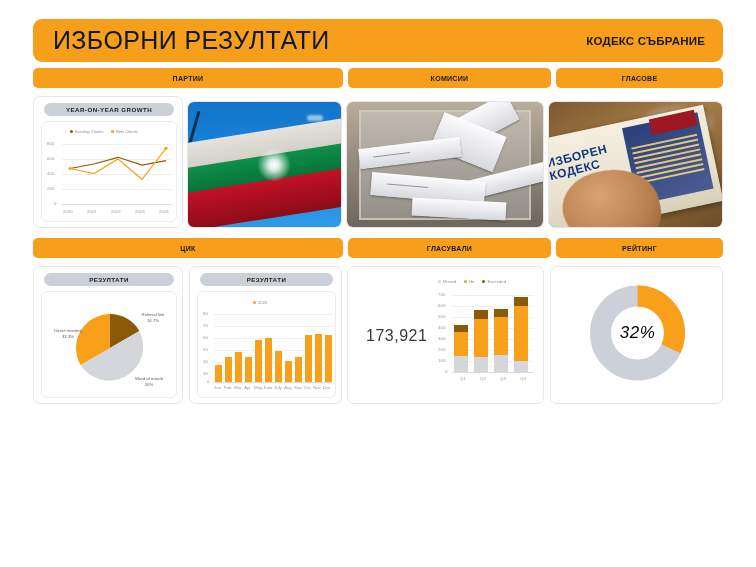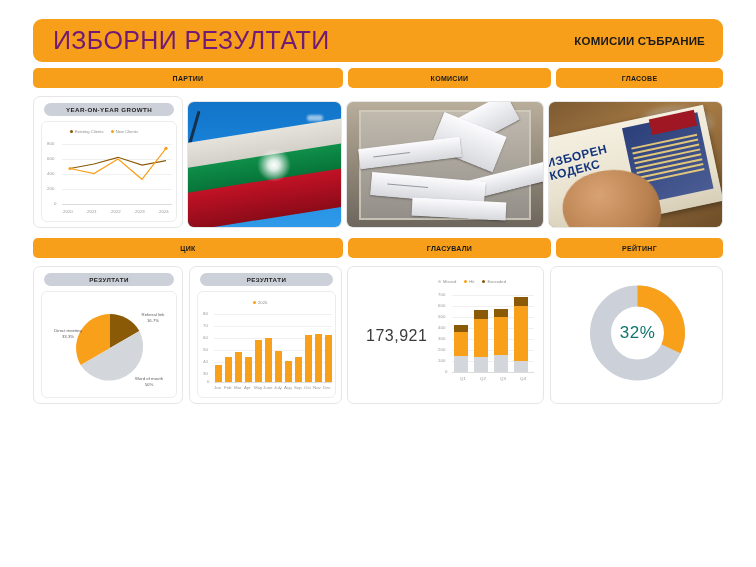--- a/index.html
+++ b/index.html
@@ -12,21 +12,21 @@
   .page { position: relative; width: 756px; height: 567px; background:#fff; }
 
   
   .titlebar {
     position: absolute; left: 33px; top: 19px; width: 690px; height: 43px;
     background: #F79F1A; border-radius: 9px;
     display: flex; align-items: center; justify-content: space-between;
     padding: 0 18px 0 20px;
   }
   .title-main {
-    color: #701a75; font-size: 25px; letter-spacing: .4px; font-weight: 400;
+    color: #0f172a; font-size: 25px; letter-spacing: .4px; font-weight: 400;
     white-space: nowrap;
   }
   .title-sub {
     color: #1a1a1a; font-size: 11.5px; font-weight: 700; letter-spacing: .2px;
     white-space: nowrap;
   }
 
   
   .navrow { position: absolute; left: 33px; width: 690px; height: 20px; display: flex; }
   .navrow.r1 { top: 68px; }
@@ -114,32 +114,32 @@
   .dot { width:3px; height:3px; border-radius:50%; display:inline-block; }
   .bar { position:absolute; bottom:0; background:#F9A01B; }
 
   .bignum {
     position:absolute; color:#3a3a3a; font-size:16px; letter-spacing:.5px;
     font-family:"Liberation Sans", sans-serif;
   }
 
   .donut-center {
     position:absolute; display:flex; align-items:center; justify-content:center;
-    color:#0f766e; font-size:17px; letter-spacing:.5px;
+    color:#000000; font-size:17px; letter-spacing:.5px;font-style:italic;
   }
   .pie-label { position:absolute; text-align:center; color:#5c5c5c; font-size:4.3px; line-height:1.35; }
 </style>
 </head>
 <body>
 
 <div class="page">
 
   <div class="titlebar">
     <div class="title-main">ИЗБОРНИ РЕЗУЛТАТИ</div>
-    <div class="title-sub">КОМИСИИ СЪБРАНИЕ</div>
+    <div class="title-sub">КОДЕКС СЪБРАНИЕ</div>
   </div>
 
   <div class="navrow r1">
     <button class="navbtn w1">ПАРТИИ</button>
     <button class="navbtn w2">КОМИСИИ</button>
     <button class="navbtn w3">ГЛАСОВЕ</button>
   </div>
 
   <div class="navrow r2">
     <button class="navbtn w1">ЦИК</button>

